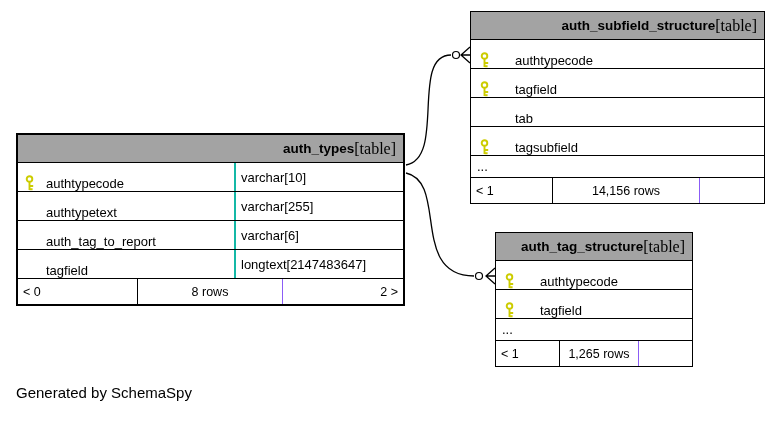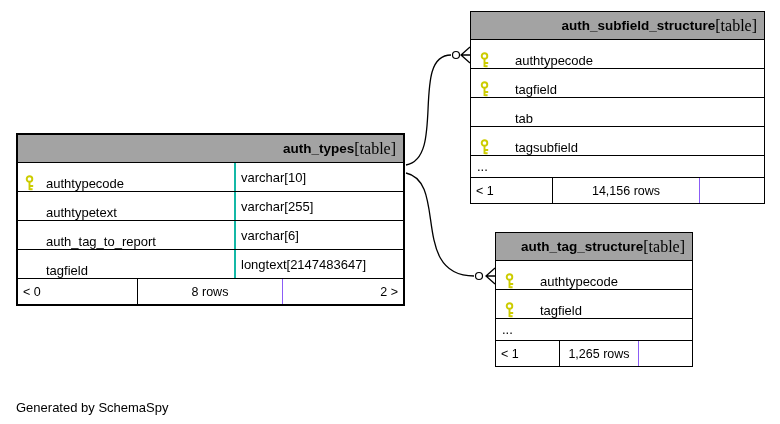--- a/index.html
+++ b/index.html
@@ -104,22 +104,22 @@
   .ft-right { justify-content: flex-end; }
   #t-auth-types .ft-left  { flex: 0 0 120px; }
   #t-auth-types .ft-right { flex: 0 0 120px; }
   #t-subfield  .ft-left  { flex: 0 0 82px; }
   #t-subfield  .ft-right { flex: 0 0 64px; }
   #t-tag       .ft-left  { flex: 0 0 64px; }
   #t-tag       .ft-right { flex: 0 0 53px; }
   .generated-note {
     position: absolute;
     left: 16px;
-    top: 400px;
-    font-size: 13px;
+    top: 384px;
+    font-size: 15px;
   }
   .key-icon { display: block; }
 </style>
 </head>
 <body>
 
 <div class="canvas">
 
   <svg class="edges" width="780" height="424" viewBox="0 0 780 424" xmlns="http://www.w3.org/2000/svg">
     <g>

